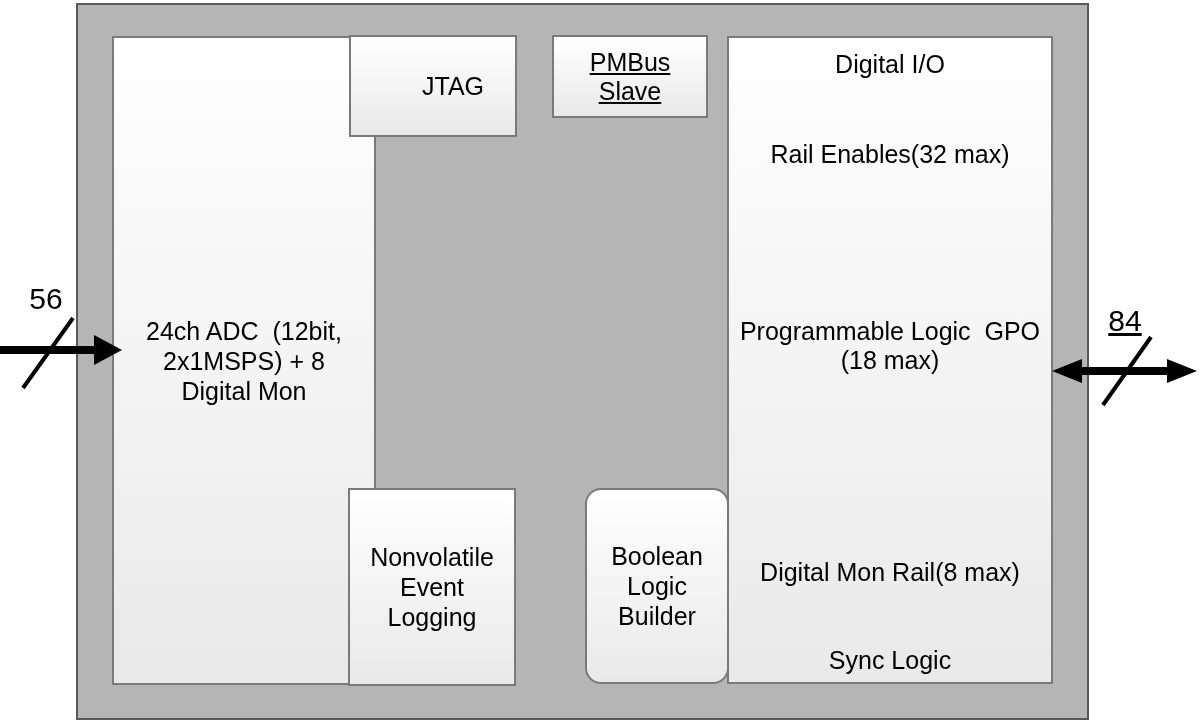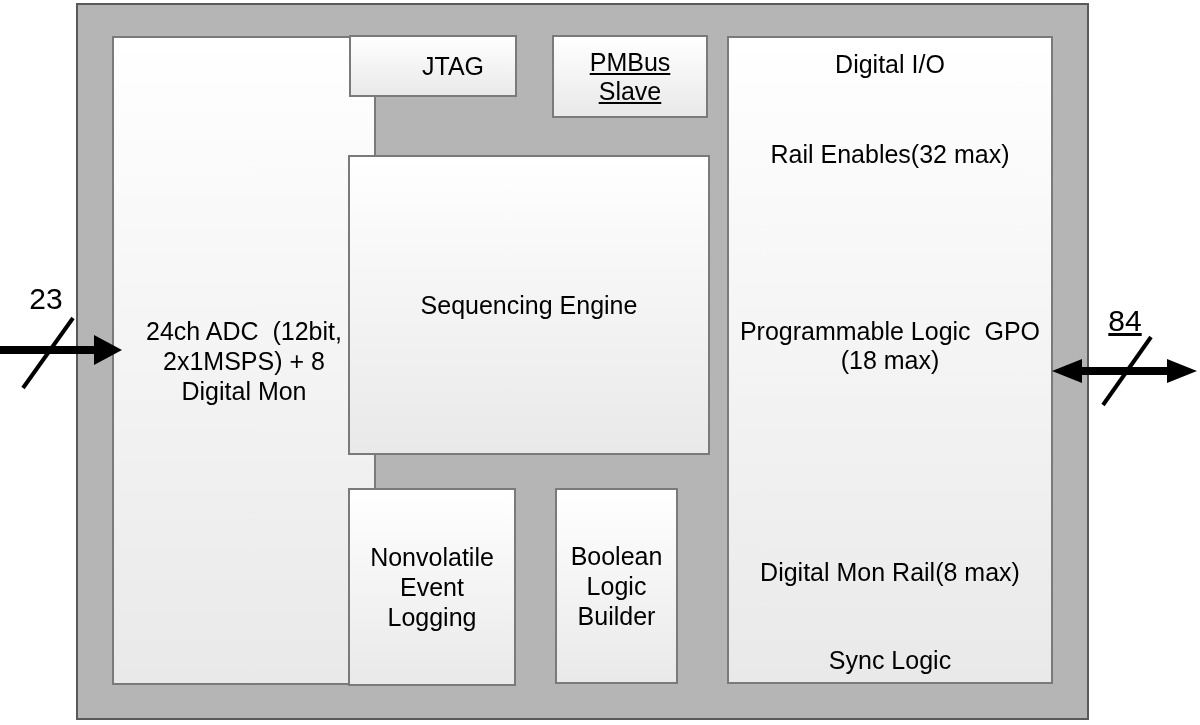--- a/index.html
+++ b/index.html
@@ -37,25 +37,25 @@
     align-items: center;
     justify-content: center;
     text-align: center;
     font-size: 25px;
     line-height: 30px;
   }
   .block-label {
     white-space: pre-wrap;
   }
   .block-adc        { left: 112px; top: 36px;  width: 264px; height: 649px; }
-  .block-jtag       { left: 349px; top: 35px;  width: 168px; height: 62px; padding-left: 40px;  }
+  .block-jtag       { left: 349px; top: 35px;  width: 168px; height: 102px; padding-left: 40px;  }
   .block-pmbus      { left: 552px; top: 35px;  width: 156px; height: 83px;  line-height: 29px; text-decoration: underline; }
   .block-sequencing { left: 348px; top: 155px; width: 362px; height: 300px; }
   .block-nonvolatile{ left: 348px; top: 488px; width: 168px; height: 198px; text-align: center; }
-  .block-boolean    { left: 555px; top: 488px; width: 123px; height: 196px; }
+  .block-boolean    { left: 585px; top: 488px; width: 144px; height: 196px; border-radius: 16px; }
   .block-digital-io { left: 727px; top: 36px;  width: 326px; height: 648px; display: block; }
   
   .dio-item {
     position: absolute;
     left: 0;
     right: 0;
     text-align: center;
     font-size: 25px;
     line-height: 29px;
     white-space: pre-wrap;
@@ -101,23 +101,20 @@
 
   <div class="block block-jtag">
     <div class="block-label">JTAG</div>
   </div>
 
   <div class="block block-pmbus">
     <div class="block-label">PMBus
 Slave</div>
   </div>
 
-  <div class="block block-sequencing">
-    <div class="block-label">Sequencing Engine</div>
-  </div>
 
   <div class="block block-nonvolatile">
     <div class="block-label">Nonvolatile
 Event
 Logging</div>
   </div>
 
   <div class="block block-boolean">
     <div class="block-label">Boolean
 Logic
@@ -142,16 +139,16 @@
     </g>
 
     <g fill="#000000" stroke="none">
       <rect x="1076" y="367" width="98" height="8"></rect>
       <polygon points="1082,359 1052,371 1082,383"></polygon>
       <polygon points="1167,359 1197,371 1167,383"></polygon>
       <line x1="1103" y1="405" x2="1151" y2="337" stroke="#000000" stroke-width="4"></line>
     </g>
   </svg>
 
-  <div class="bus-label bus-label-input">23</div>
+  <div class="bus-label bus-label-input">56</div>
   <div class="bus-label bus-label-output">84</div>
 
 </div>
 
 </body></html>

